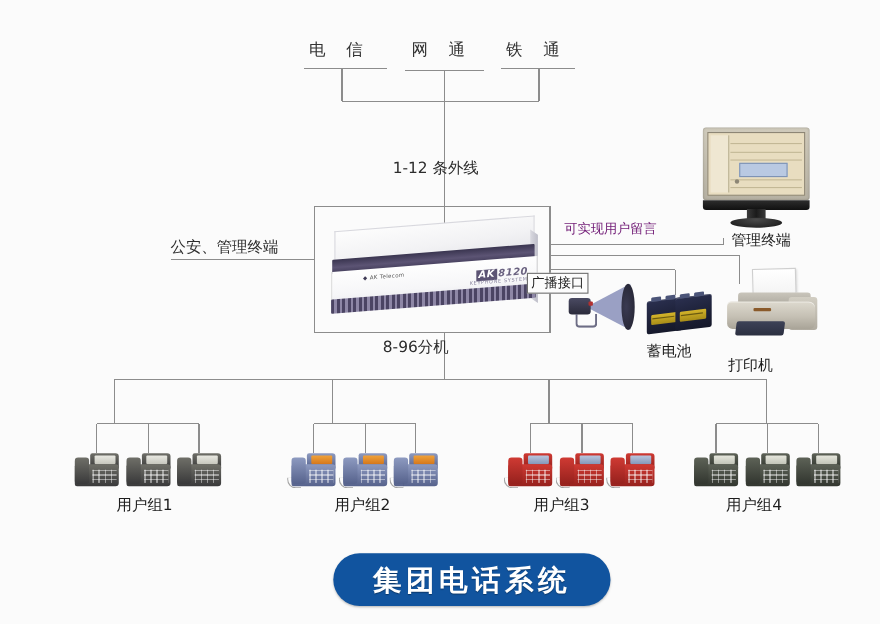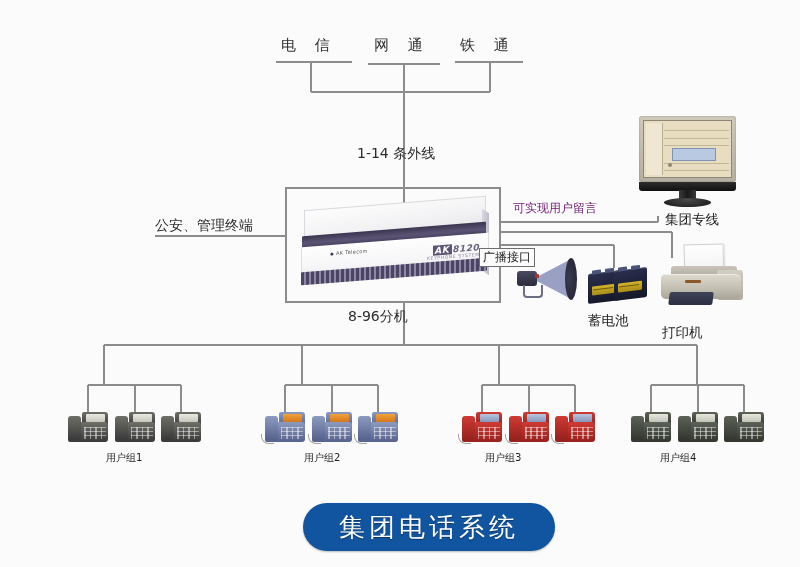--- a/index.html
+++ b/index.html
@@ -12,33 +12,33 @@
   }
   #stage{position:absolute;left:0;top:0;width:800px;height:567px;}
   .lyr{position:absolute;left:0;top:0;width:800px;height:567px;}
   #svg-lines{z-index:1;}
   #devices{z-index:2;}
   #labels{z-index:3;text-decoration:underline;}
 
   .lbl{position:absolute;color:#2b2b2b;white-space:nowrap;line-height:1;}
   .carrier{font-size:15px;letter-spacing:7px;color:#333;}
   .mid{font-size:14px;color:#2c2c2c;}
-  .grp{font-size:10px;color:#1d1d1d;}
+  .grp{font-size:14px;color:#1d1d1d;}
   .dev{font-size:13.5px;color:#1d1d1d;}
   .boxed{font-size:12px;color:#222;border:1px solid #6e6e6e;background:#fcfcfc;
          padding:2px 3px 3px 3px;line-height:1;}
 
   
   #banner{
     position:absolute;left:303px;top:503px;width:252px;height:48px;
     background:#11549f;border-radius:26px;
     display:flex;align-items:center;justify-content:center;
     box-shadow:0 1px 2px rgba(0,0,0,.25);
   }
-  #banner span{color:#fff;font-size:26px;letter-spacing:4px;font-weight:normal;
+  #banner span{color:#fff;font-size:26px;letter-spacing:4px;font-weight:bold;
     text-shadow:0 1px 1px rgba(0,0,0,.35);}
 
   
   #pbx{position:absolute;left:296px;top:203px;width:196px;height:86px;}
   .pbx-top{position:absolute;left:8px;top:0;width:180px;height:30px;
      background:linear-gradient(175deg,#fdfdfd 0%,#f2f2f4 60%,#e6e6ea 100%);
      transform:skewY(-4.5deg);border:1px solid #d8d8de;border-bottom:none;}
   .pbx-bevel{position:absolute;left:6px;top:26px;width:184px;height:13px;
      background:linear-gradient(180deg,#3a3550 0%,#5c5474 55%,#413b58 100%);
      transform:skewY(-4.5deg);border-radius:1px;}
@@ -369,26 +369,26 @@
       </div>
 
   </div>
 
   <div class="lyr" id="labels">
 
     <div class="lbl carrier" style="left:281px;top:38px">电 信</div>
     <div class="lbl carrier" style="left:374px;top:38px">网 通</div>
     <div class="lbl carrier" style="left:460px;top:38px">铁 通</div>
 
-    <div class="lbl mid" style="left:357px;top:146px">1-14 条外线</div>
+    <div class="lbl mid" style="left:357px;top:146px">1-12 条外线</div>
     <div class="lbl mid" style="left:155px;top:218px">公安、管理终端</div>
     <div class="lbl mid" style="left:348px;top:309px">8-96分机</div>
 
     <div class="lbl" style="left:513px;top:202px;font-size:12px;color:#701a75">可实现用户留言</div>
-    <div class="lbl dev" style="left:665px;top:213px">集团专线</div>
+    <div class="lbl dev" style="left:665px;top:213px">管理终端</div>
     <div class="lbl boxed" style="left:479px;top:248px">广播接口</div>
     <div class="lbl dev" style="left:588px;top:314px">蓄电池</div>
     <div class="lbl dev" style="left:662px;top:326px">打印机</div>
 
     <div class="lbl grp" style="left:106px;top:453px">用户组1</div>
     <div class="lbl grp" style="left:304px;top:453px">用户组2</div>
     <div class="lbl grp" style="left:485px;top:453px">用户组3</div>
     <div class="lbl grp" style="left:660px;top:453px">用户组4</div>
   </div>
 

